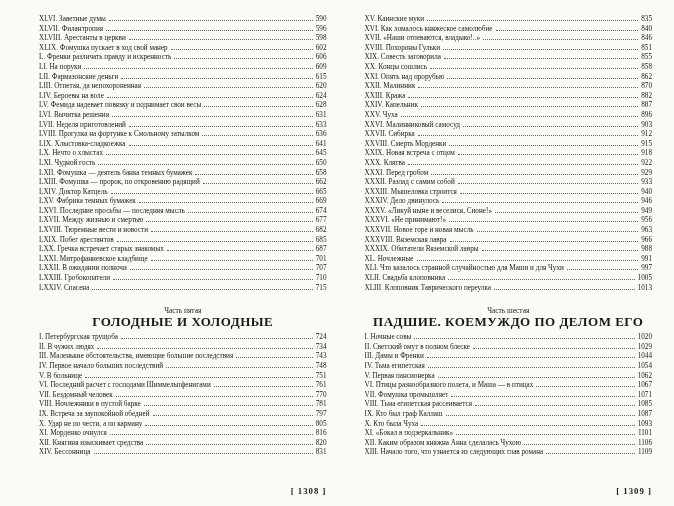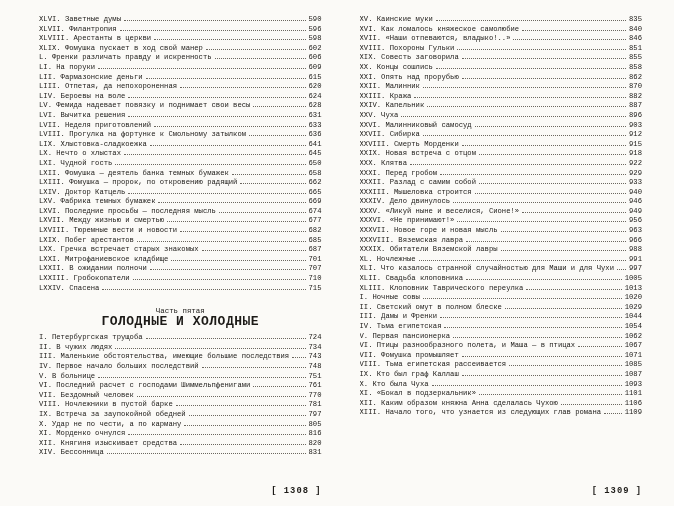--- a/index.html
+++ b/index.html
@@ -6,22 +6,21 @@
   html, body { width:674px; height:506px; overflow:hidden; }
   body {
     background:#fbfaf7;
     color:#1c1a17;
     font-family:"Liberation Serif","DejaVu Serif",serif;
   }
   .spread {
     width:674px; height:506px;
     display:flex;
     gap:38px;
-    padding:15px 32px 10px 39px;
-    font-family:Liberation Mono, monospace;
+    padding:15px 22px 10px 39px;
   }
   .page {
     flex:1 1 0;
     min-width:0;
     display:flex;
     flex-direction:column;
   }
   .toc { width:100%; }
   .toc-line {
     display:flex;
@@ -498,20 +497,24 @@
             <span class="pg">1005</span>
           </div>
 
           <div class="toc-line">
             <span class="t">XLIII. Клоповник Таврического переулка</span>
             <span class="leader"></span>
             <span class="pg">1013</span>
           </div>
         </div>
 
+      <div class="part-head">
+        <div class="part-name">Часть шестая</div>
+        <div class="part-title">ПАДШИЕ. КОЕМУЖДО ПО ДЕЛОМ ЕГО</div>
+      </div>
 
       <div>
 
           <div class="toc-line">
             <span class="t">I. Ночные совы</span>
             <span class="leader"></span>
             <span class="pg">1020</span>
           </div>
 
           <div class="toc-line">

